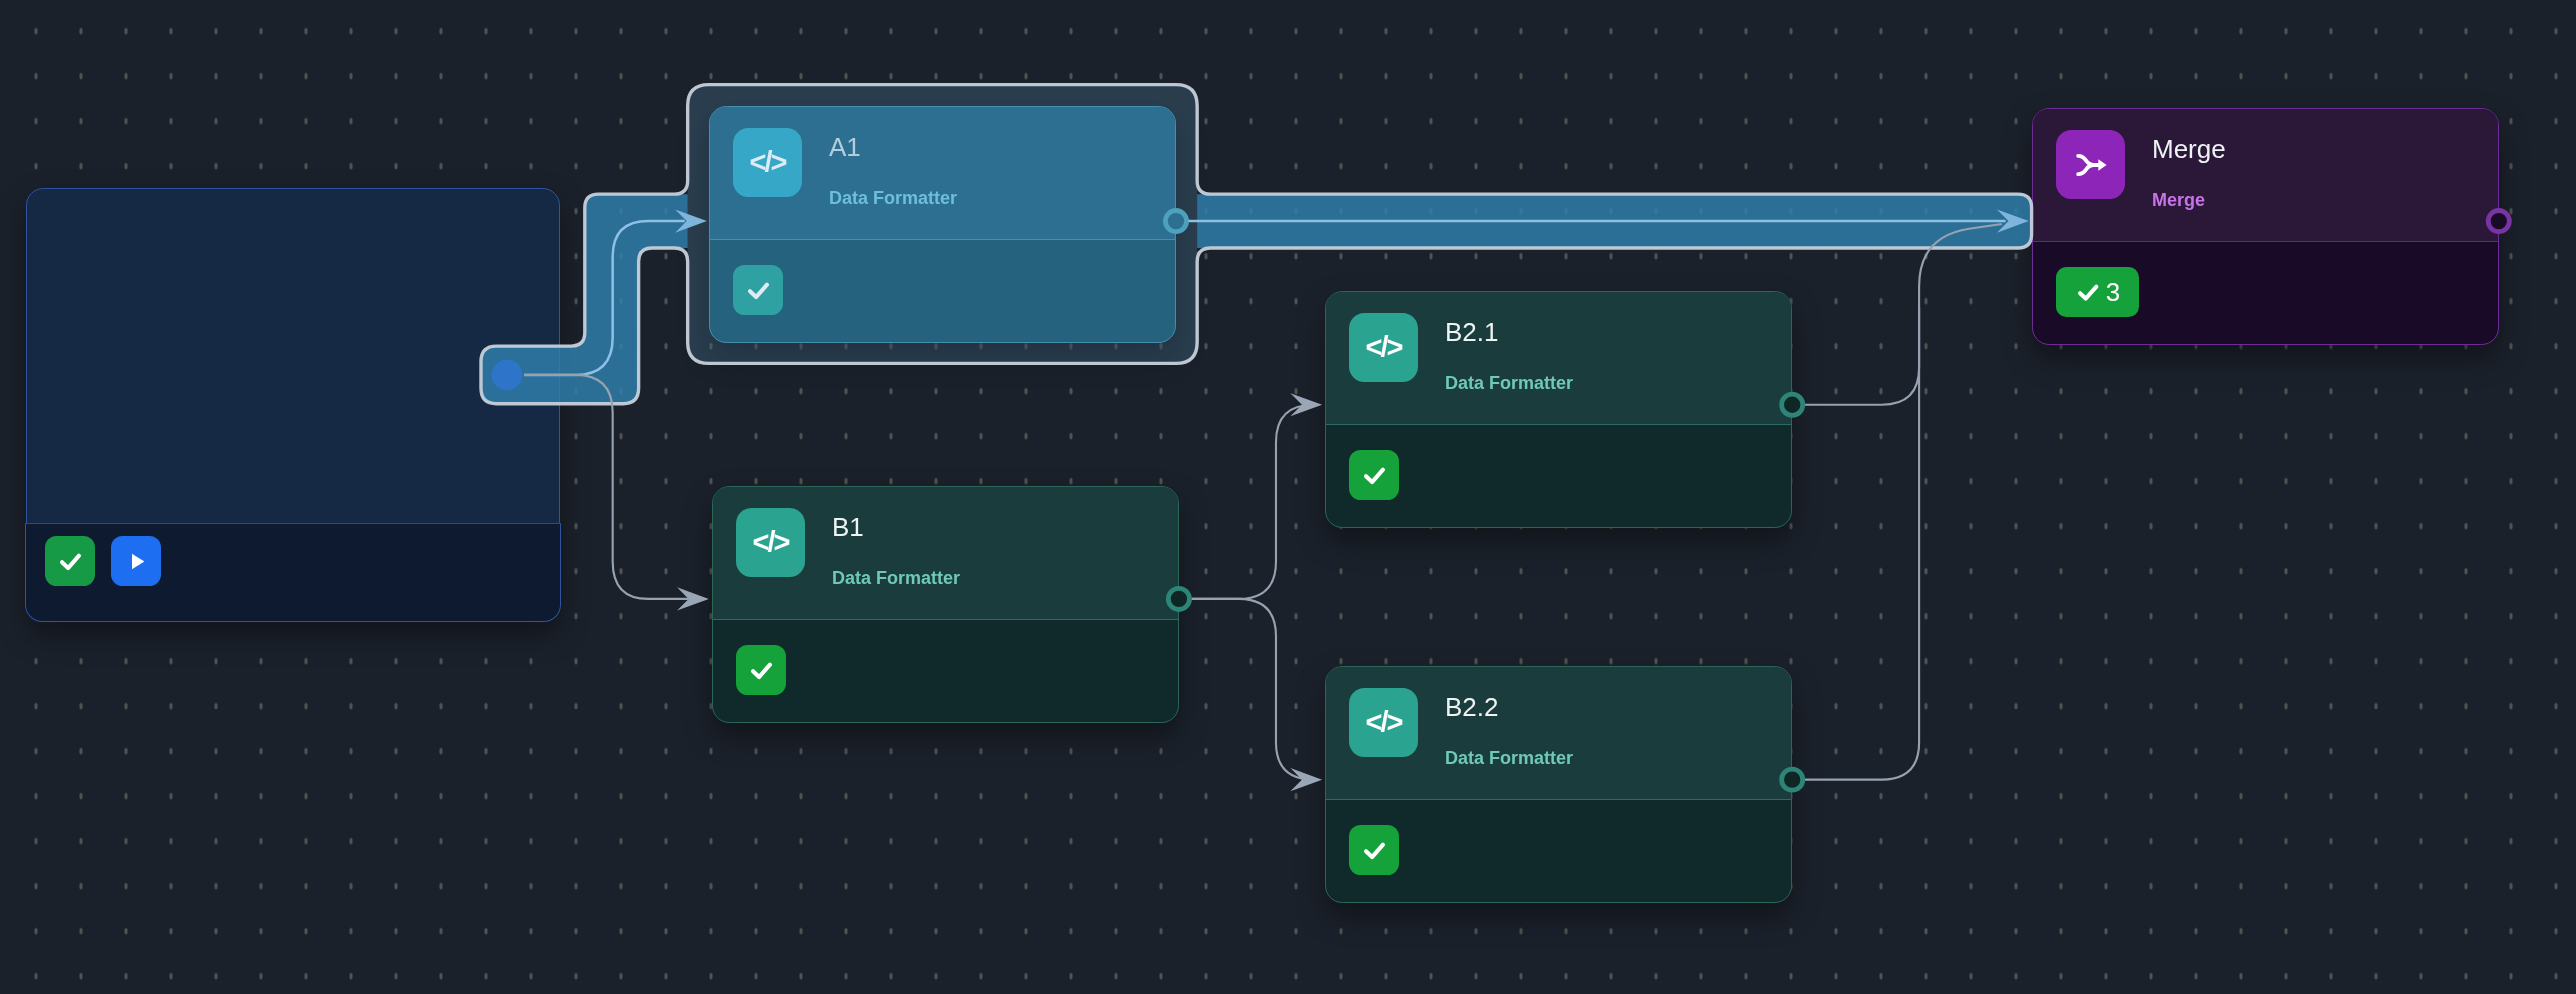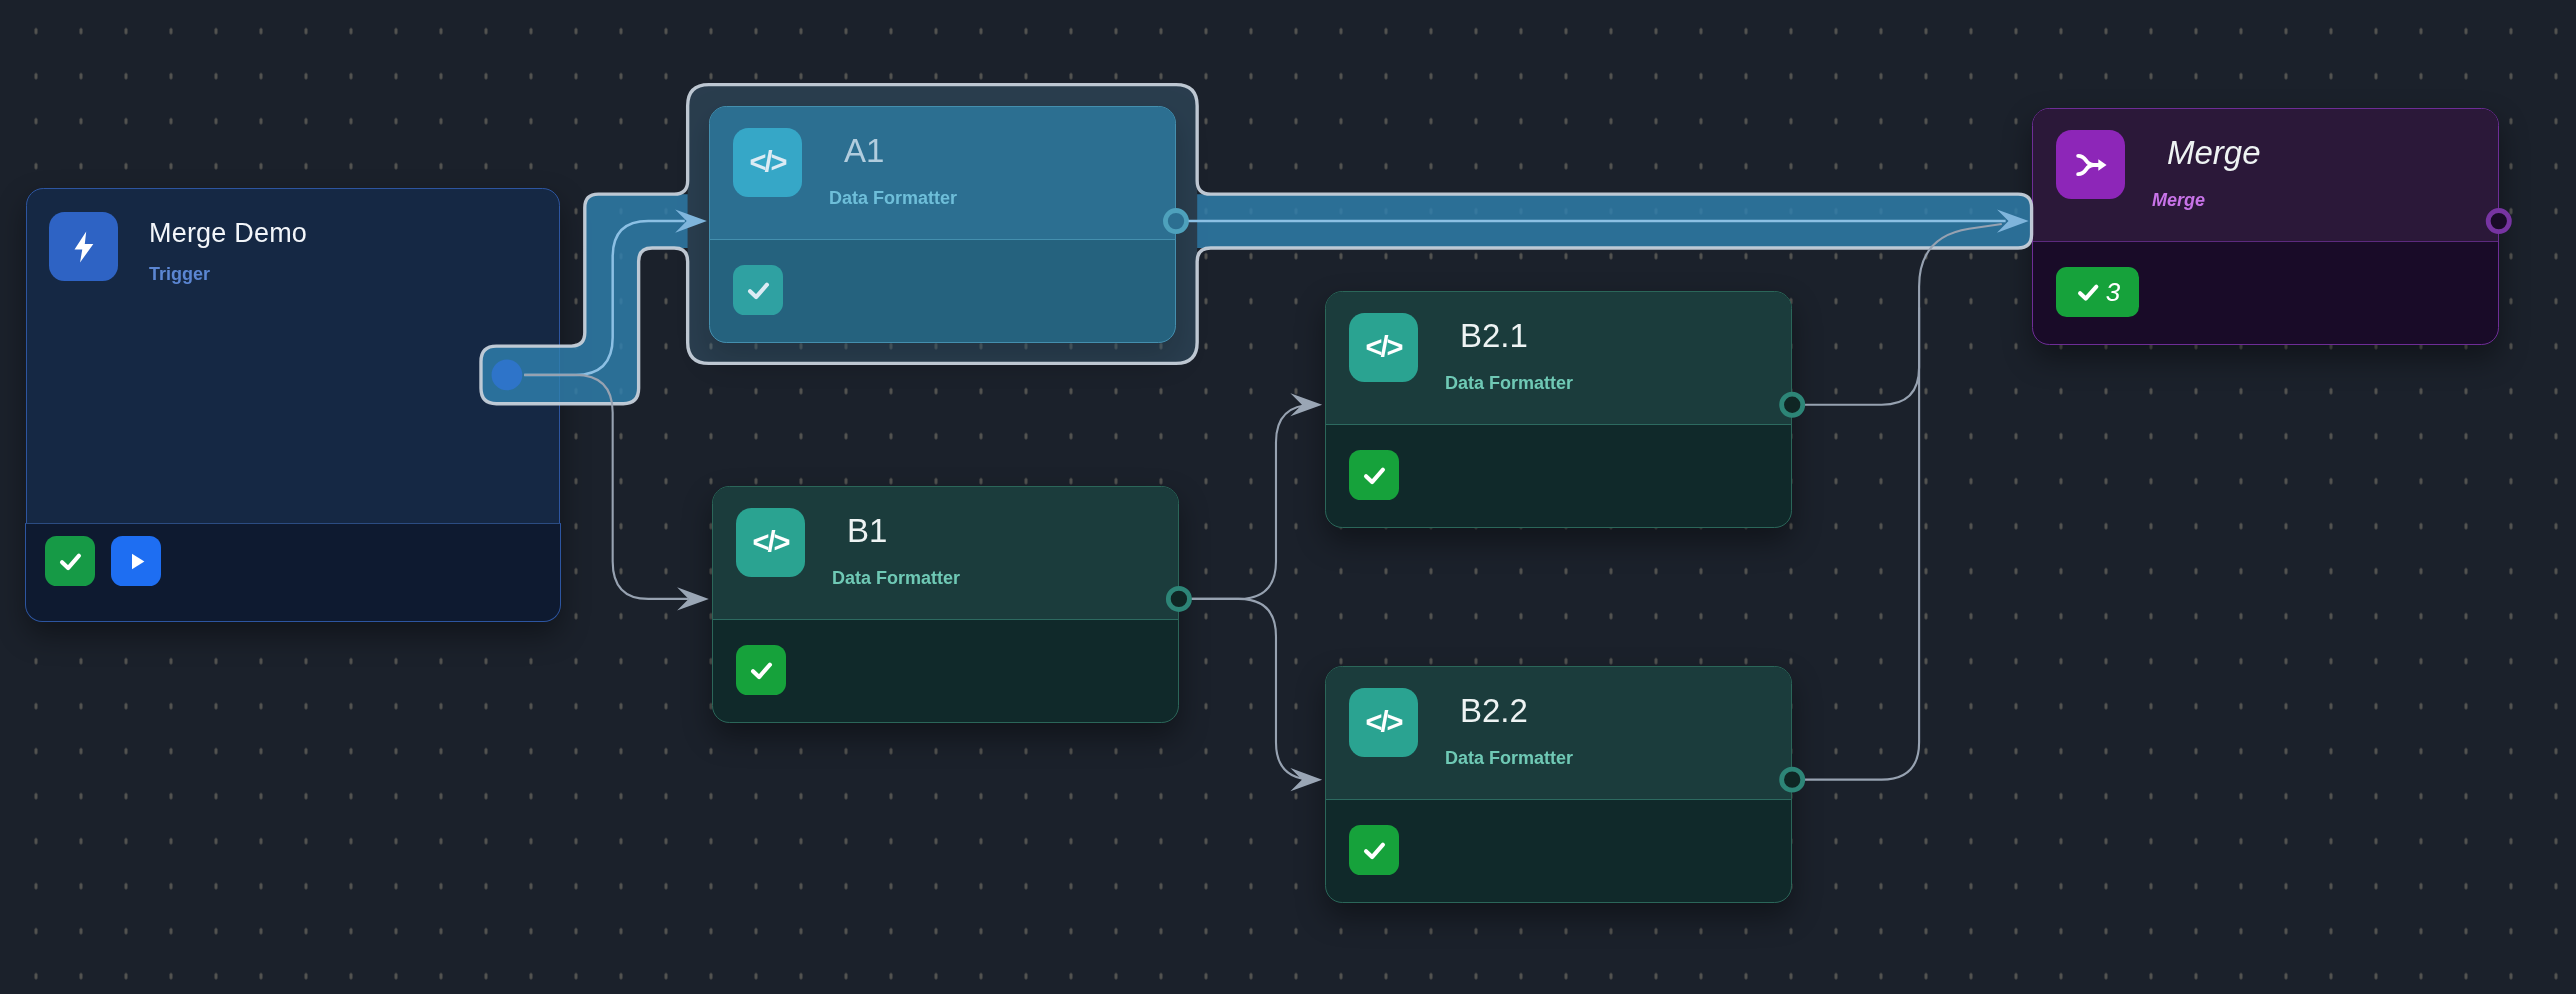--- a/index.html
+++ b/index.html
@@ -31,21 +31,21 @@
   .t-footer{position:absolute;left:-1.9px;right:-1.9px;bottom:-1.9px;height:99px;background:#0e1a30;
             border:1.9px solid #2d55a0;border-top:1.9px solid #2b4c82;border-radius:0 0 17.3px 17.3px;box-sizing:border-box;}
   .sq{position:absolute;top:12.5px;width:50px;height:50px;border-radius:11.5px;display:flex;align-items:center;justify-content:center;}
   .sq.green{left:19px;background:#169a46;}
   .sq.blue{left:85px;background:#1e6ef2;}
   
   .anode{width:467px;height:237px;box-sizing:border-box;border:1.9px solid #2b6659;background:#10292a;}
   .a-header{position:absolute;left:0;top:0;right:0;height:132px;background:#1b3c3c;border-radius:15.4px 15.4px 0 0;border-bottom:1.9px solid #2d6a60;}
   .a-icon{position:absolute;left:23px;top:21px;width:69px;height:69px;background:#2aa391;border-radius:15.4px;}
   .code-glyph{font-size:29px;font-weight:700;color:#fff;letter-spacing:-1.9px;}
-  .a-title{position:absolute;left:134px;top:25px;font-size:33px;font-weight:500;color:#eef3f3;}
+  .a-title{position:absolute;left:119px;top:25px;font-size:26px;font-weight:500;color:#eef3f3;}
   .a-sub{position:absolute;left:119px;top:81px;font-size:18px;font-weight:700;color:#6fc9b5;}
   .a-footer{position:absolute;left:0;right:0;bottom:0;height:101px;}
   .a-check{position:absolute;left:23px;top:24px;width:50px;height:50px;border-radius:11.5px;background:#16a23b;display:flex;align-items:center;justify-content:center;}
   
   .a1.anode{border-color:#3d89a6;background:#155068;}
   .a1 .a-header{background:#1e6180;border-bottom-color:#3d89a6;}
   .a1 .a-icon{background:#2ba8c6;}
   .a1 .a-title{color:#c9d9e3;}
   .a1 .a-sub{color:#72c6dd;}
   .a1 .a-check{background:#22a097;}
@@ -62,31 +62,20 @@
   .edge-blue{stroke:#8cc0e4;stroke-width:2.6;fill:none;}
   .arrow-gray{fill:#9aa6b5;}
   .arrow-blue{fill:#7fb5dc;}
 </style>
 </head>
 <body>
 
 <div class="canvas">
 
   <div class="node trigger">
-    <div class="t-header">
-      <div class="tile t-icon">
-        <svg width="38" height="38" viewBox="0 0 24 24">
-            <path d="M13.4 2.2 L6.0 13.6 L10.9 13.6 L9.5 21.8 L17.9 10.1 L12.5 10.1 Z" fill="#ffffff"></path>
-          </svg>
-      </div>
-      <div class="t-titles">
-        <div class="t-title">Merge Demo</div>
-        <div class="t-sub">Trigger</div>
-      </div>
-    </div>
     <div class="t-footer">
       <div class="sq green">
         <svg width="29" height="29" viewBox="0 0 24 24">
             <path d="M5 12.6 L10 17.4 L19 7.2" stroke="#fff" stroke-width="3.4" fill="none" stroke-linecap="round" stroke-linejoin="round"></path>
           </svg>
       </div>
       <div class="sq blue">
         <svg width="27" height="27" viewBox="0 0 24 24">
             <path d="M8 5.2 L19 12 L8 18.8 Z" fill="#fff"></path>
           </svg>
@@ -155,21 +144,21 @@
     </div>
     <div class="a-footer">
       <div class="a-check">
         <svg width="29" height="29" viewBox="0 0 24 24">
             <path d="M5 12.6 L10 17.4 L19 7.2" stroke="#fff" stroke-width="3.4" fill="none" stroke-linecap="round" stroke-linejoin="round"></path>
           </svg>
       </div>
     </div>
   </div>
 
-  <div class="node anode mnode" style="left:2032px;top:108px;font-style:italic;">
+  <div class="node anode mnode" style="left:2032px;top:108px;">
     <div class="a-header">
       <div class="tile a-icon">
         <svg width="44" height="44" viewBox="0 0 48 48">
           <path d="M10 14 C 20 14 17 24 27 24 M10 34 C 20 34 17 24 27 24 M27 24 H 33" stroke="#fff" stroke-width="4.2" fill="none" stroke-linecap="round"></path>
           <path d="M32 17.8 L 41 24 L 32 30.2 Z" fill="#fff"></path>
         </svg>
       </div>
       <div class="a-title">Merge</div>
       <div class="a-sub">Merge</div>
     </div>

